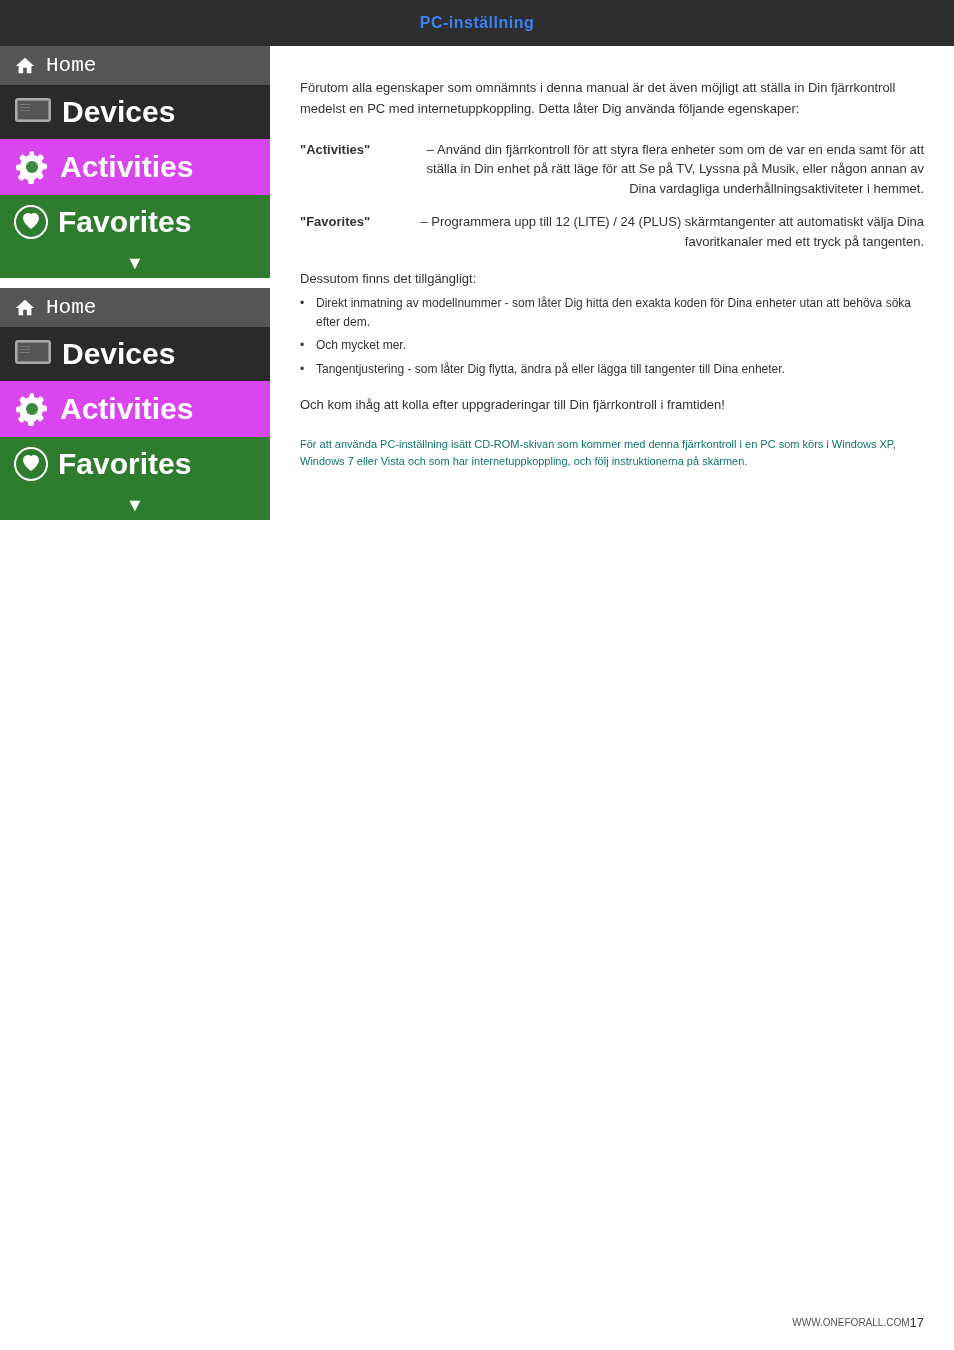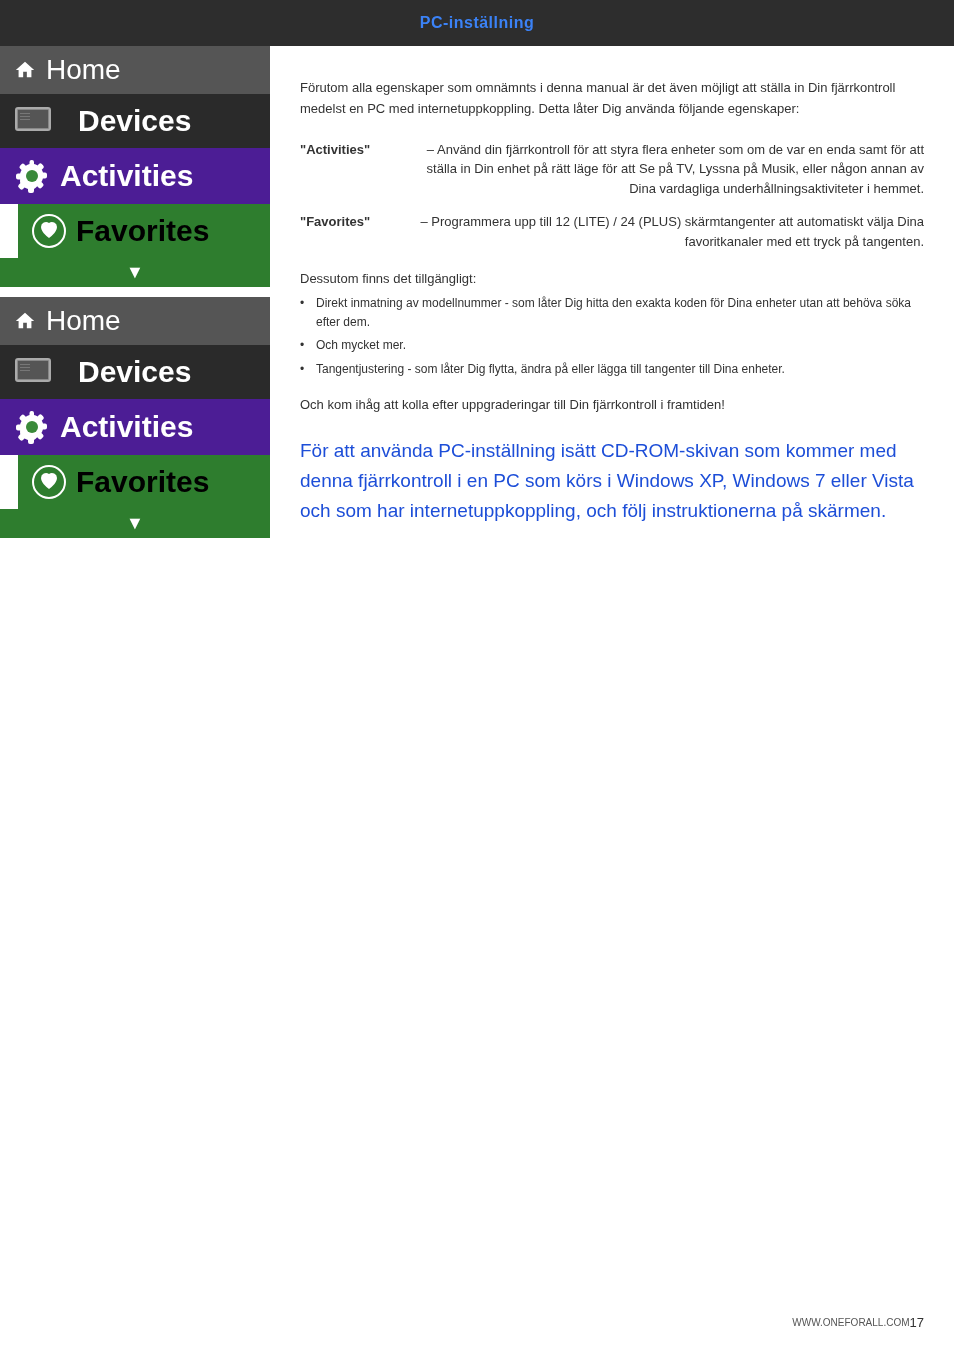--- a/index.html
+++ b/index.html
@@ -52,49 +52,48 @@
     .nav-item-home {
       background: #555;
       color: #fff;
       font-size: 22px;
       padding: 8px 14px;
     }
 
     .nav-item-devices {
       background: #2a2a2a;
       color: #fff;
-      gap: 16px;
     }
 
     .nav-item-activities {
-      background: #4c1d95;
+      background: #d946ef;
       color: #fff;
     }
 
     .nav-item-favorites {
       background: #2e7d2e;
-      color: #000000;
-      margin-left: 18px;
+      color: #ffffff;
     }
 
     .nav-item .icon {
       margin-right: 10px;
       display: inline-flex;
       align-items: center;
       justify-content: center;
     }
 
     .nav-item-label {
       font-size: 30px;
       font-weight: bold;
     }
 
     .nav-item-home .nav-item-label {
-      font-size: 28px;
+      font-size: 21px;
       font-weight: normal;
+      font-family: Liberation Mono, monospace;
     }
 
     .scroll-arrow {
       display: flex;
       justify-content: center;
       align-items: center;
       background: #2e7d2e;
       color: #fff;
       padding: 4px;
       font-size: 18px;
@@ -172,22 +171,22 @@
     }
 
     .closing-text {
       font-size: 13px;
       color: #333;
       line-height: 1.6;
       margin-bottom: 20px;
     }
 
     .instruction-text {
-      font-size: 19px;
-      color: #1d4ed8;
+      font-size: 11px;
+      color: #0f766e;
       line-height: 1.6;
     }
 
     
     .page-footer {
       position: absolute;
       bottom: 20px;
       left: 0;
       right: 0;
       display: flex;

